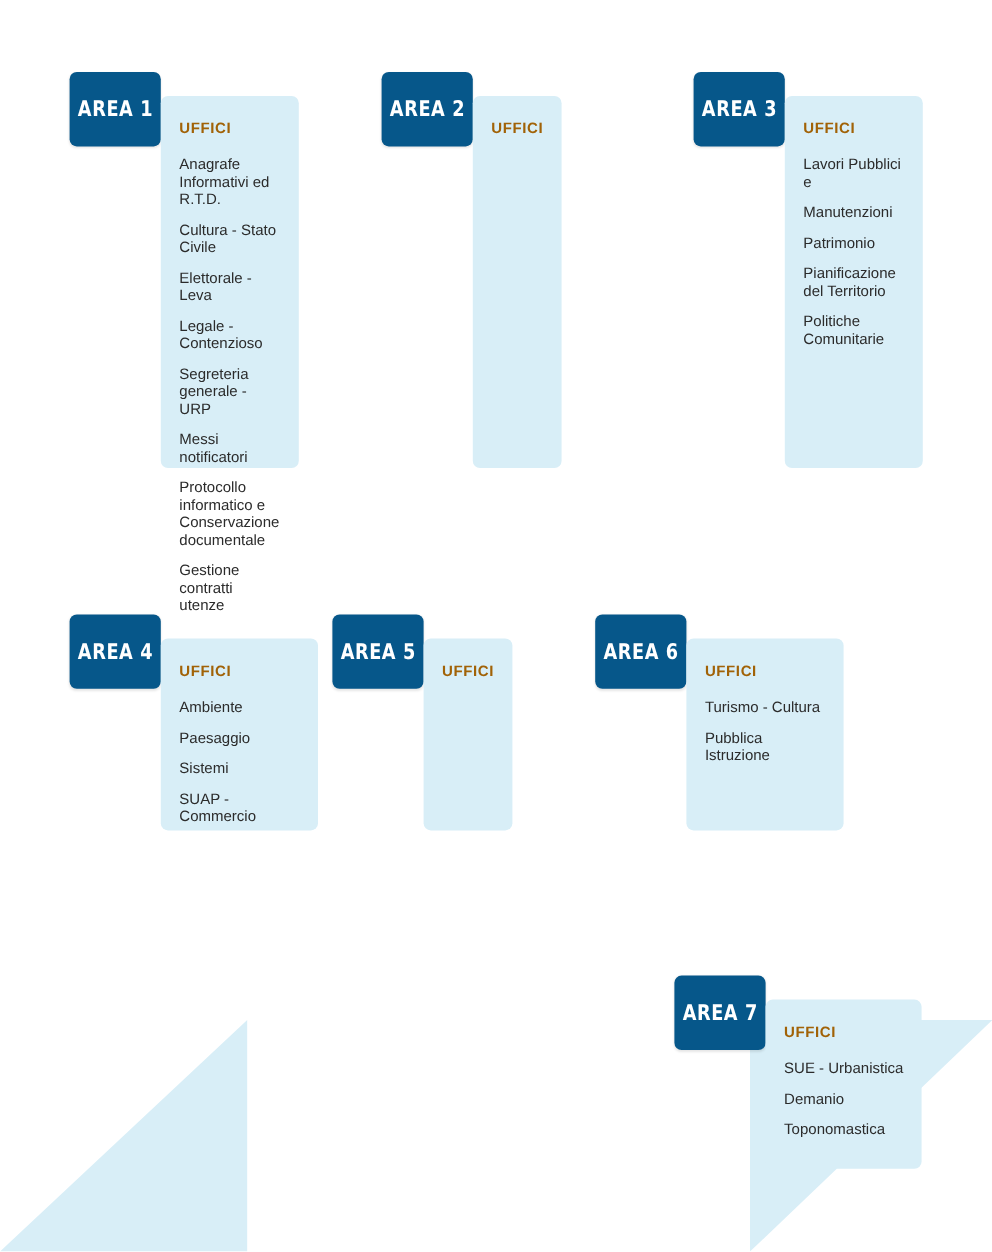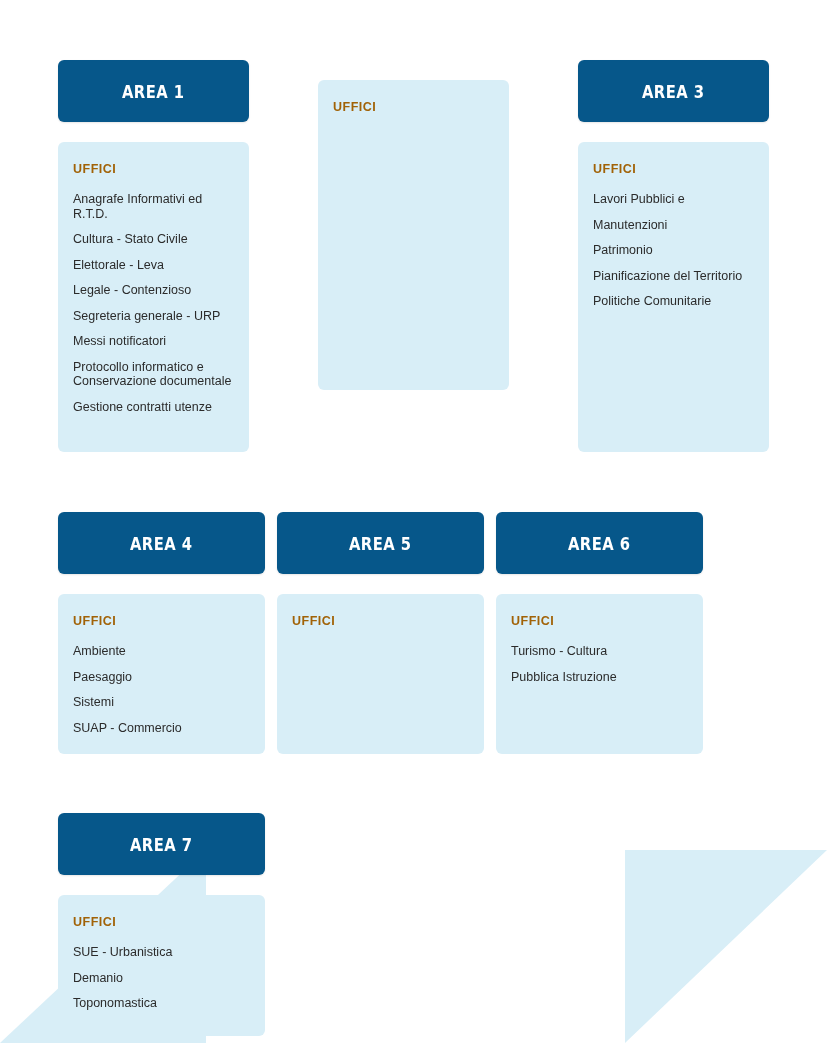--- a/index.html
+++ b/index.html
@@ -54,26 +54,26 @@
 
   .row {
     position: absolute;
     left: 58px;
     width: 711px;
     display: flex;
     gap: 69px;
   }
   .row-1 { top: 60px; }
   .row-2 { top: 512px; gap: 12px; }
-  .row-3 { top: 813px; justify-content: flex-start; }
+  .row-3 { top: 813px; justify-content: flex-end; }
 
   .area-card {
     width: 207px;
     display: flex;
-    flex-direction: column;
+    flex-direction: row;
   }
 
   .area-header {
     height: 62px;
     background: #06578a;
     border-radius: 6px;
     display: flex;
     align-items: center;
     justify-content: center;
     box-shadow: 0 1px 2px rgba(0,0,0,0.10);
@@ -148,20 +148,23 @@
           <li class="office-item">Legale - Contenzioso</li>
           <li class="office-item">Segreteria generale - URP</li>
           <li class="office-item">Messi notificatori</li>
           <li class="office-item">Protocollo informatico e Conservazione documentale</li>
           <li class="office-item">Gestione contratti utenze</li>
         </ul>
       </div>
     </div>
 
     <div class="area-card">
+      <div class="area-header">
+        <span class="area-header-title">AREA 2</span>
+      </div>
       <div class="area-body">
         <div class="uffici-label">UFFICI</div>
       </div>
     </div>
 
     <div class="area-card">
       <div class="area-header">
         <span class="area-header-title">AREA 3</span>
       </div>
       <div class="area-body">

